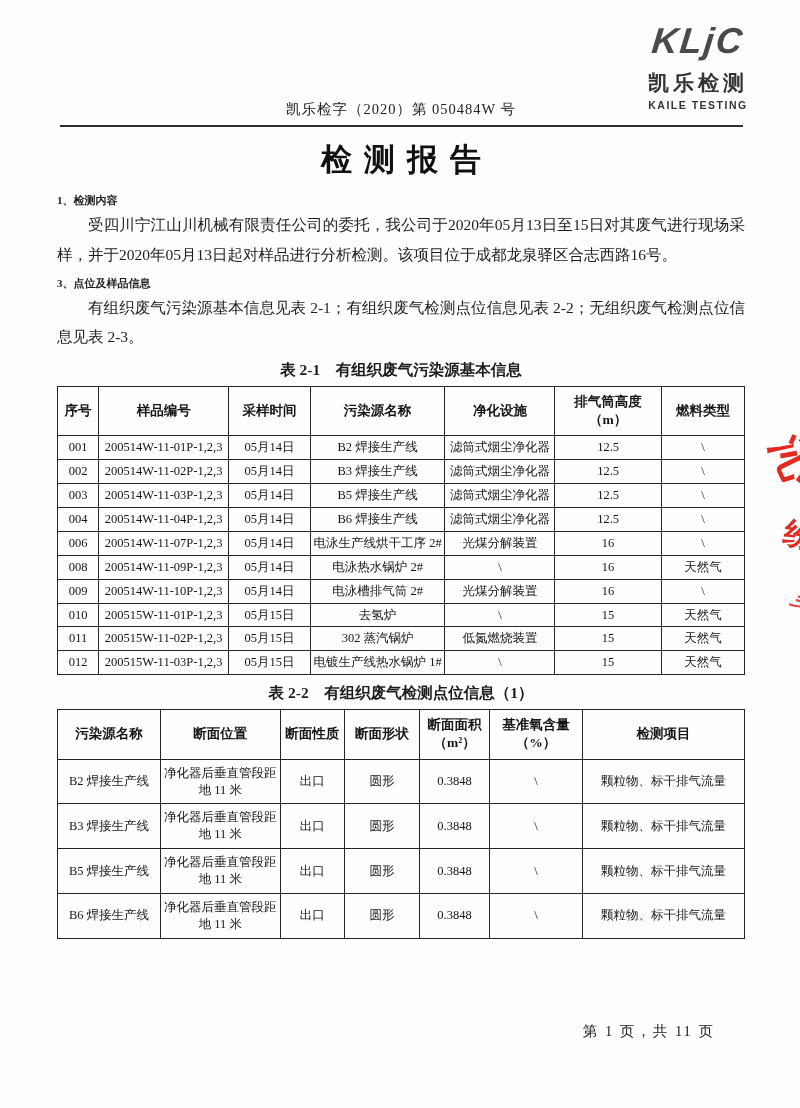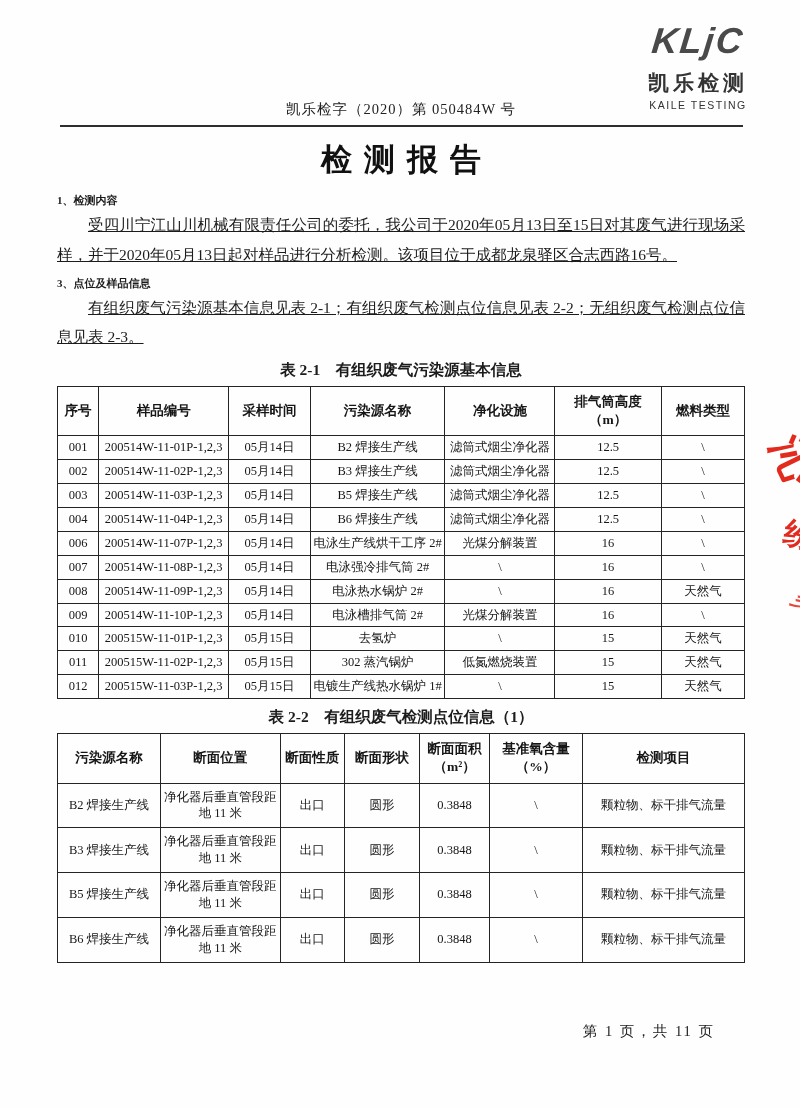--- a/index.html
+++ b/index.html
@@ -12,29 +12,29 @@
   }
   
   .logo { position:absolute; top:20px; right:52px; text-align:center; line-height:1.15; }
   .logo .brand {
     font-family:"Liberation Sans","DejaVu Sans",sans-serif;
     font-style:italic; font-weight:700; font-size:36px; letter-spacing:2px;
     color:#4a4a4a; transform:skewX(-6deg); display:inline-block;
   }
   .logo .cn { font-size:21px; font-weight:700; letter-spacing:4px; color:#333; margin-top:10px; }
   .logo .en { font-family:"Liberation Sans","DejaVu Sans",sans-serif; font-size:10.5px;
-    font-weight:400; letter-spacing:1.5px; color:#333; margin-top:3px; }
+    font-weight:700; letter-spacing:1.5px; color:#333; margin-top:3px; }
   
   .doc-number { padding-top:100px; text-align:center; font-size:14.5px; letter-spacing:1px; color:#222; }
   .rule { border-bottom:2px solid #2e2e2e; margin:6px 2px 0 3px; }
   .title { text-align:center; font-size:31px; font-weight:700; letter-spacing:12px;
     margin:12px 0 12px 12px; color:#111; }
   
   .sec-heading { font-size:11px; font-weight:700; margin:6px 0 2px 0; }
-  .para { font-size:15.5px; line-height:1.92; text-align:justify; text-indent:2em; margin:2px 0 4px 0;text-decoration:underline; }
+  .para { font-size:15.5px; line-height:1.92; text-align:justify; text-indent:2em; margin:2px 0 4px 0; }
   .caption { text-align:center; font-weight:700; font-size:15.5px; margin:8px 0 5px 0; }
   
   table { width:100%; border-collapse:collapse; table-layout:fixed; }
   th, td { border:1.6px solid #242424; text-align:center; vertical-align:middle;
     padding:3px 2px; font-size:12.5px; line-height:1.35; color:#161616; }
   th { font-weight:700; font-size:13.5px; padding:6px 2px; }
   .t1 td:nth-child(2) { white-space:nowrap; font-size:12.5px; }
   .t1 td:nth-child(3) { white-space:nowrap; }
   .t2 td { padding:5px 2px; }
   
@@ -128,29 +128,20 @@
         <tr>
           <td>006</td>
           <td>200514W-11-07P-1,2,3</td>
           <td>05月14日</td>
           <td>电泳生产线烘干工序 2#</td>
           <td>光煤分解装置</td>
           <td>16</td>
           <td>\</td>
         </tr>
         <tr>
-          <td>007</td>
-          <td>200514W-11-08P-1,2,3</td>
-          <td>05月14日</td>
-          <td>电泳强冷排气筒 2#</td>
-          <td>\</td>
-          <td>16</td>
-          <td>\</td>
-        </tr>
-        <tr>
           <td>008</td>
           <td>200514W-11-09P-1,2,3</td>
           <td>05月14日</td>
           <td>电泳热水锅炉 2#</td>
           <td>\</td>
           <td>16</td>
           <td>天然气</td>
         </tr>
         <tr>
           <td>009</td>

